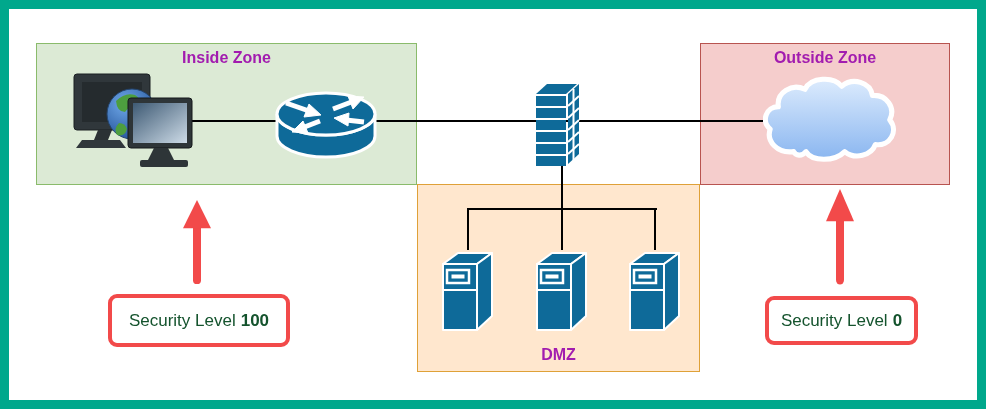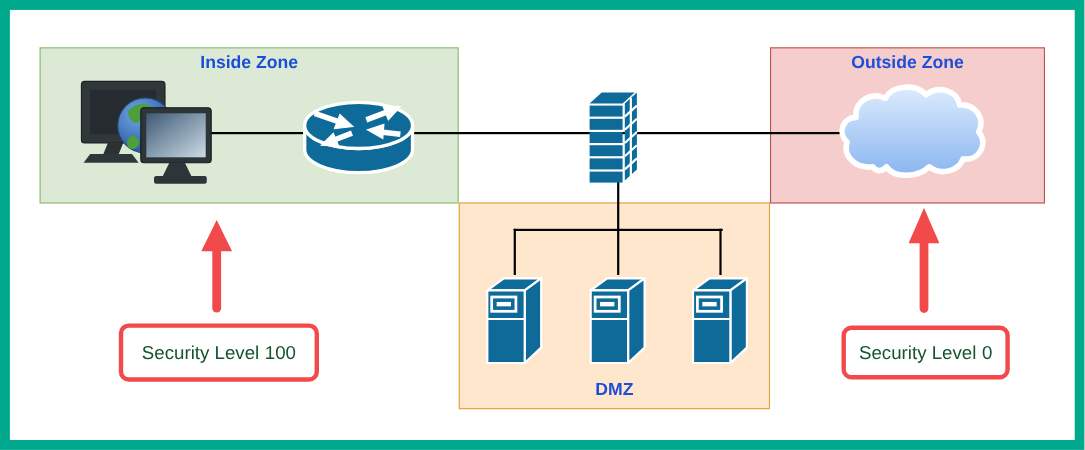--- a/index.html
+++ b/index.html
@@ -6,37 +6,37 @@
   #canvas{
     position:relative;width:986px;height:409px;box-sizing:border-box;
     background:#ffffff;border:9px solid #00A88C;overflow:hidden;
   }
   .zone{position:absolute;box-sizing:border-box;}
   .zone-inside{left:27px;top:34px;width:381px;height:142px;background:#DCEAD5;border:1px solid #8ABB6B;}
   .zone-outside{left:691px;top:34px;width:250px;height:142px;background:#F5CDCC;border:1px solid #B85450;}
   .zone-dmz{left:408px;top:175px;width:283px;height:188px;background:#FFE7CE;border:1px solid #DFA138;}
   .zone-label{
     position:absolute;left:0;right:0;text-align:center;
-    font-weight:bold;font-size:16px;color:#1d4ed8;
+    font-weight:bold;font-size:16px;color:#a21caf;
   }
   .zone-label.top{top:5px;}
   .zone-label.bottom{bottom:7px;}
   .fw-label{
     position:absolute;left:503px;top:39px;width:100px;text-align:center;
     font-size:15px;color:#000;font-weight:normal;
   }
   .connector{position:absolute;background:#000;}
   .icon{position:absolute;}
   .annotation-box{
     position:absolute;box-sizing:border-box;background:#fff;
     border:4px solid #F24A4A;border-radius:9px;
     display:flex;align-items:center;justify-content:center;
     font-size:17px;color:#14532d;white-space:nowrap;
   }
-  .annotation-box .sec-value{font-weight:normal;margin-left:5px;}
+  .annotation-box .sec-value{font-weight:bold;margin-left:5px;}
   .box-inside{left:99px;top:285px;width:182px;height:53px;}
   .box-outside{left:756px;top:287px;width:153px;height:49px;}
   .arrow-up{position:absolute;}
   .arrow-left{left:173px;top:191px;width:30px;height:88px;}
   .arrow-right{left:816px;top:180px;width:30px;height:100px;}
 </style>
 </head>
 <body>
 
 <div id="canvas">

